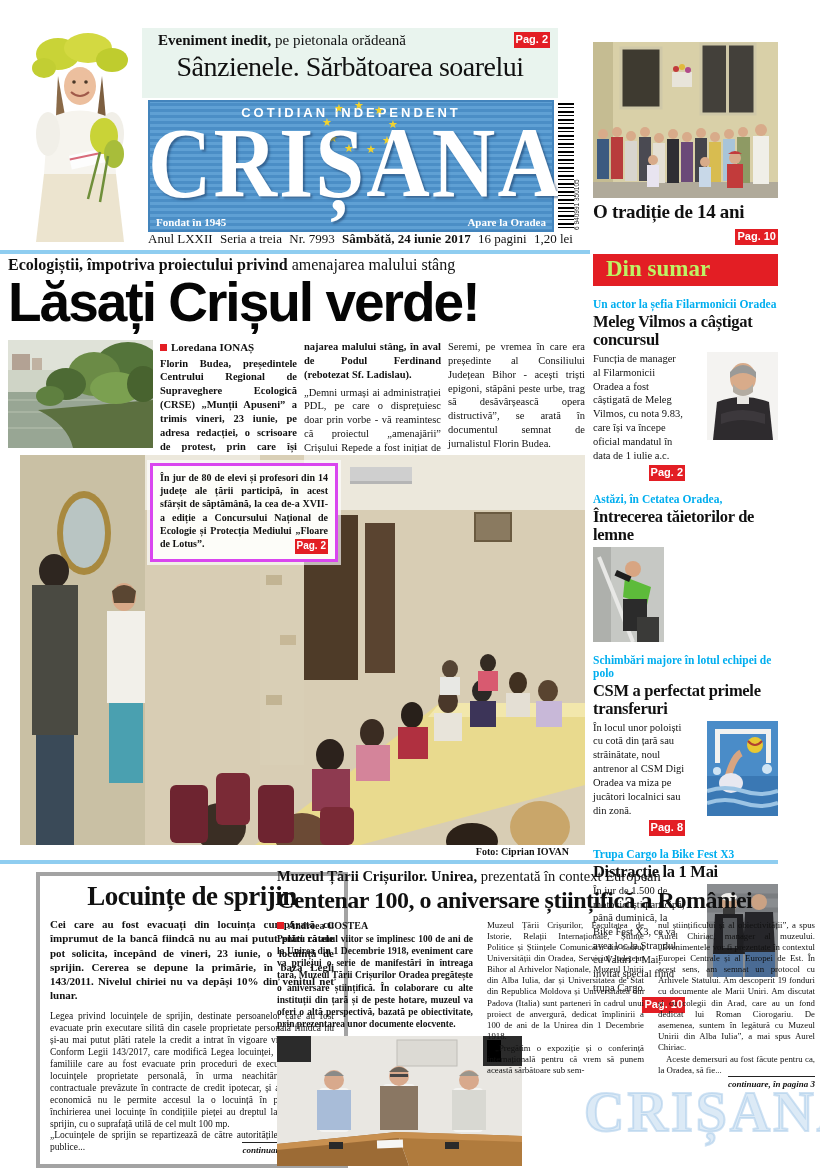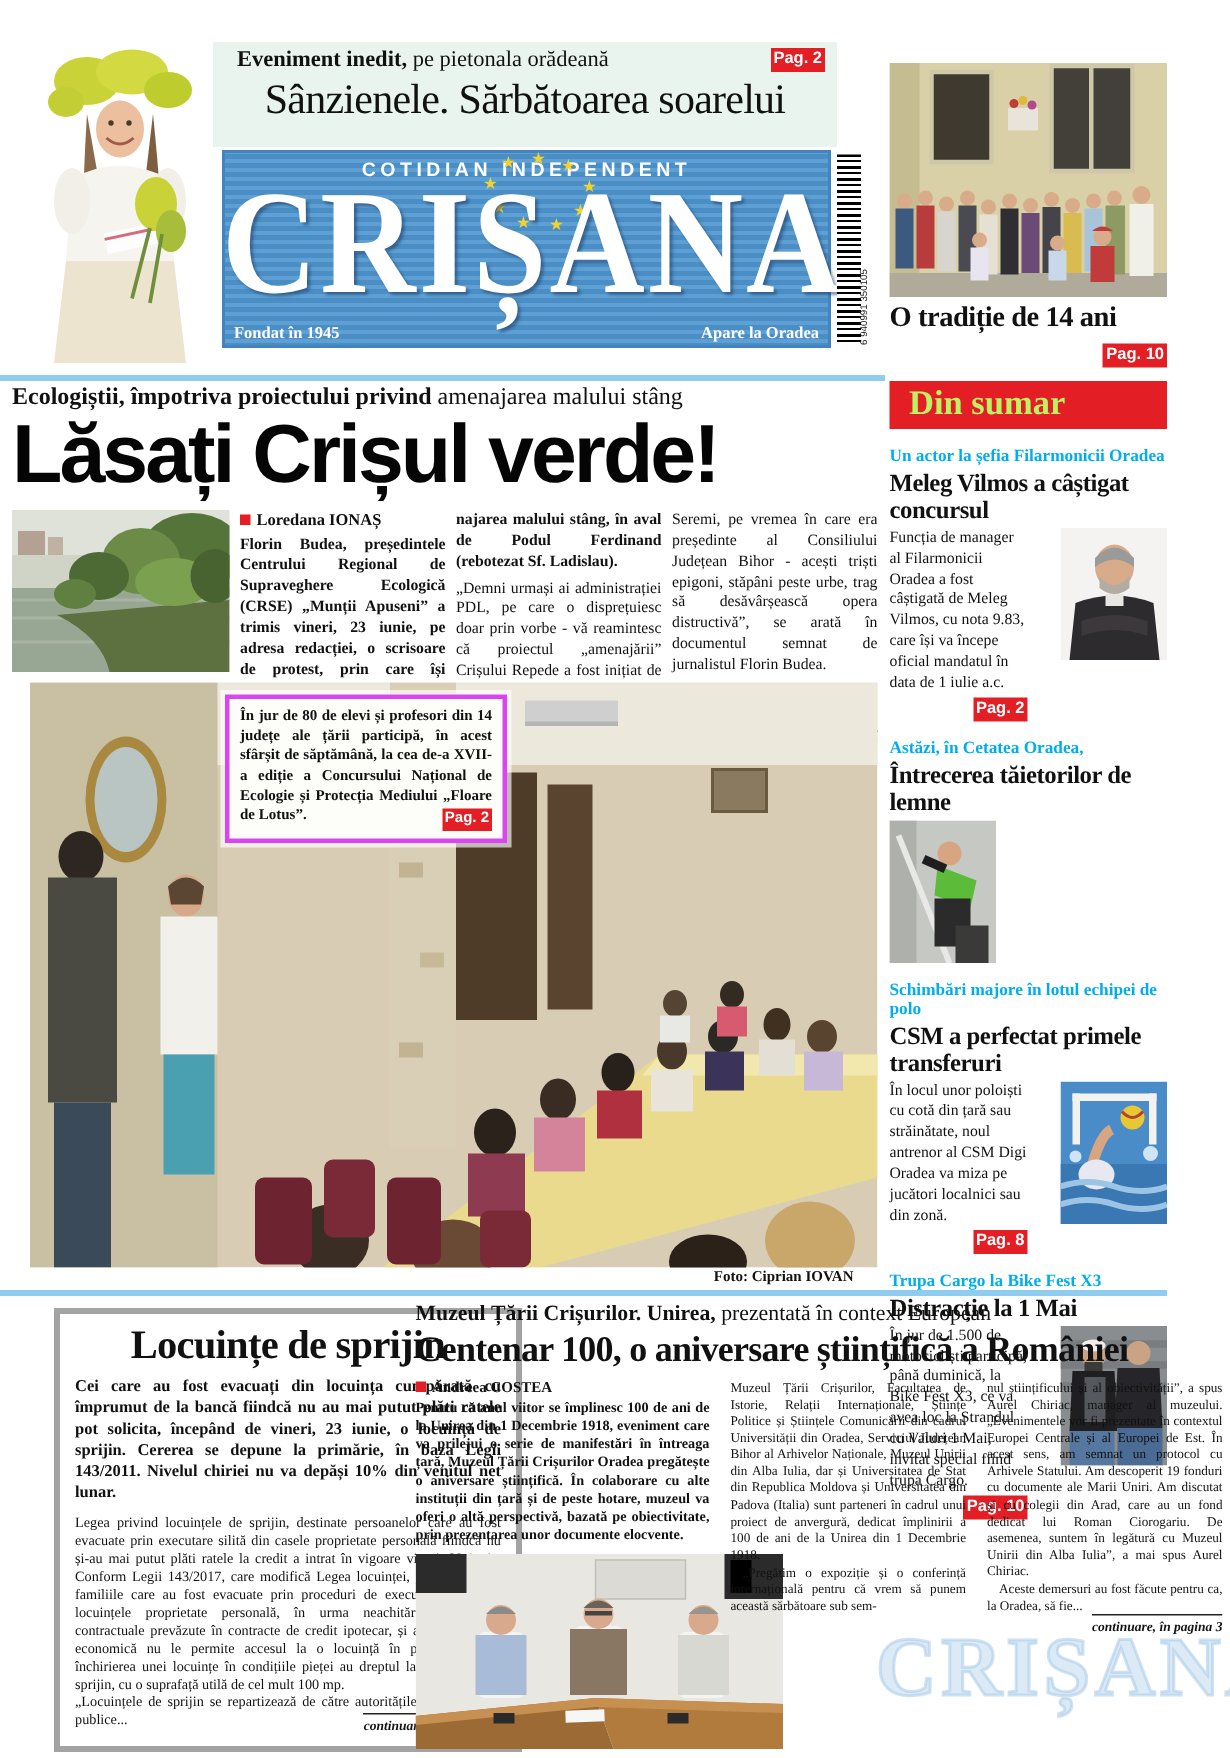--- a/index.html
+++ b/index.html
@@ -147,20 +147,28 @@
     <div class="mh-title">CRIȘANA</div>
     <div class="mh-found">Fondat în 1945</div>
     <div class="mh-city">Apare la Oradea</div>
   </div>
 
   <div class="barcode">
     <div class="bc-bars"></div>
     <div class="bc-num">6 940991 350105</div>
   </div>
 
+  <div class="info-row">
+    <span>Anul LXXII</span>
+    <span>Seria a treia</span>
+    <span>Nr. 7993</span>
+    <span style="font-weight:bold">Sâmbătă, 24 iunie 2017</span>
+    <span>16 pagini</span>
+    <span>1,20 lei</span>
+  </div>
 
   <div class="rule" style="left:0;top:250px;width:590px;"></div>
 
   <div class="lead-story">
     <div class="ls-kicker"><b>Ecologiștii, împotriva proiectului privind</b><span> amenajarea malului stâng</span></div>
     <div class="ls-head">Lăsați Crișul verde!</div>
     <div class="ls-body">
       <svg class="ls-photo" viewBox="0 0 145 108">
         <rect width="145" height="108" fill="#cfd4c6"></rect>
         <rect x="0" y="0" width="145" height="30" fill="#dfe2d8"></rect>

